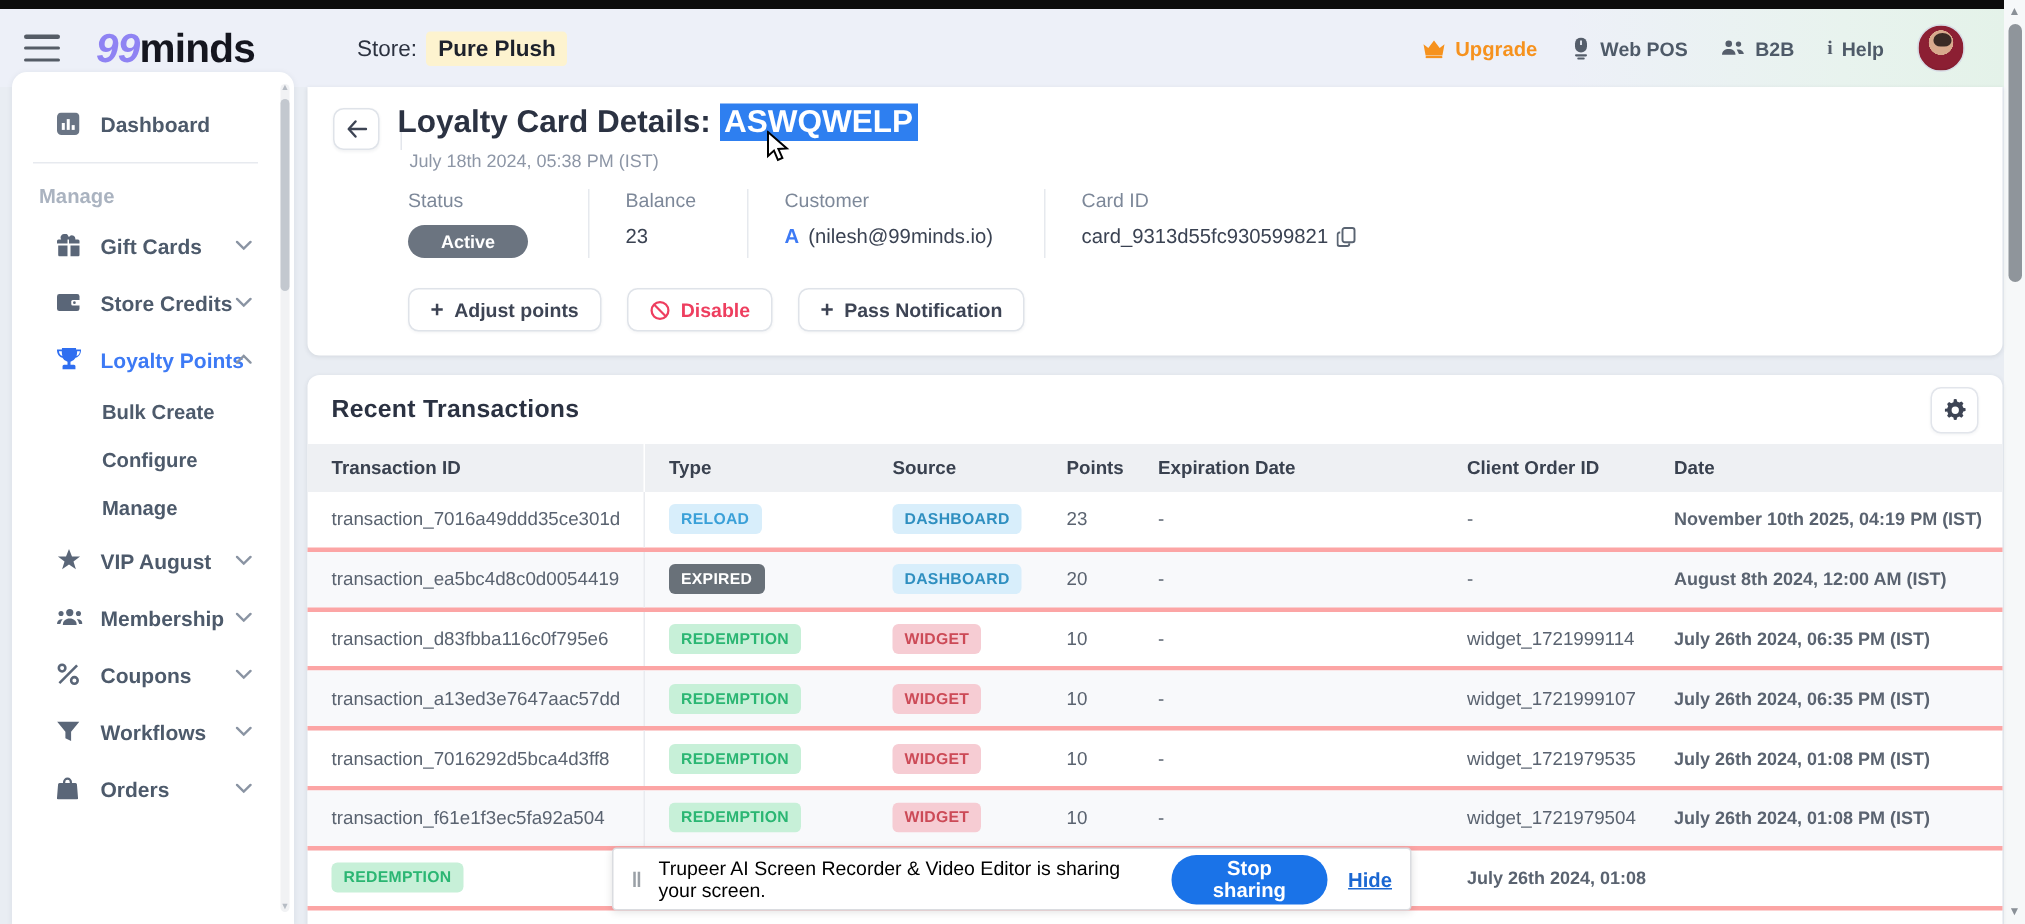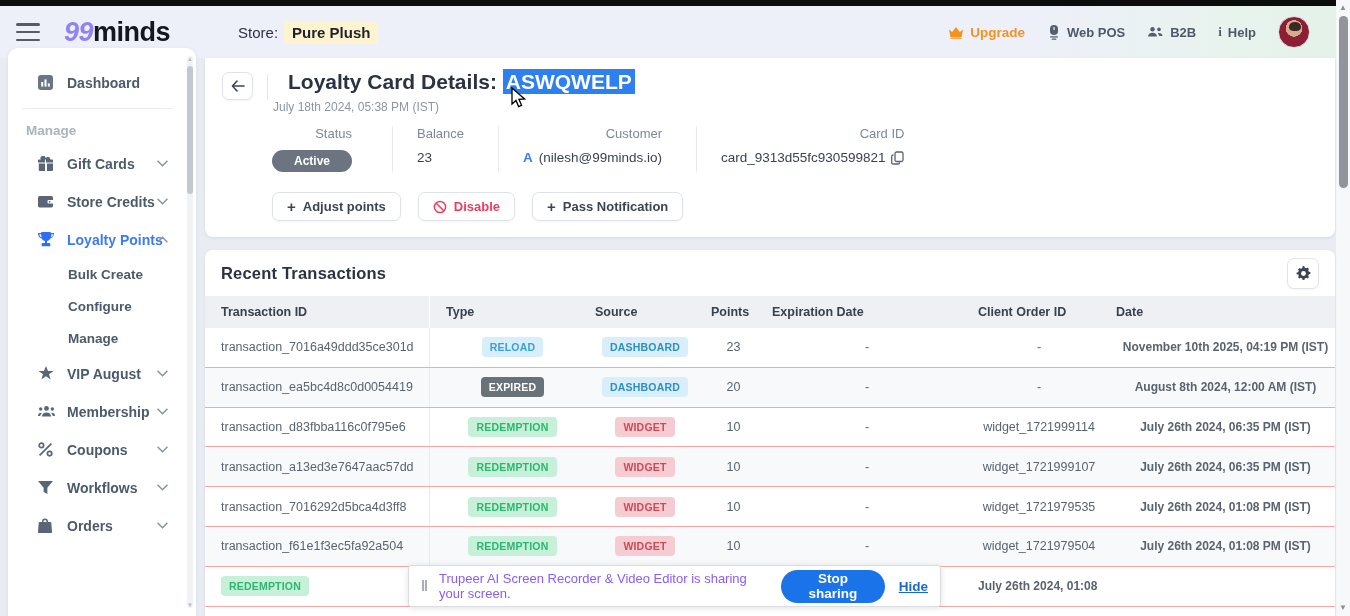--- a/index.html
+++ b/index.html
@@ -59,27 +59,27 @@
 
   
   .card { position:absolute; background:#fff; border-radius:8px; box-shadow:0 1px 3px rgba(40,50,70,.10); }
   .card-detail { left:205px; top:58px; width:1130px; height:179px; border-radius:0 0 8px 8px; }
   .card-table  { left:205px; top:250px; width:1130px; height:366px; border-radius:8px 8px 0 0; }
 
   .back-btn { position:absolute; left:17px; top:14px; width:31px; height:28px; border:1px solid #dfe3e9;
     border-radius:7px; background:#fff; color:#3d4454; display:flex; align-items:center; justify-content:center;
     cursor:pointer; box-shadow:0 1px 2px rgba(40,50,70,.06); }
   .title-sep { position:absolute; left:62px; top:16px; width:1px; height:26px; background:#e3e6ec; }
-  .d-title { position:absolute; left:83px; top:12px; font-size:21px; font-weight:bold; color:#2b3242; }
+  .d-title { position:absolute; left:60px; top:12px; font-size:21px; font-weight:bold; color:#2b3242; }
   .d-title .sel { color:#fff; padding:1px 3px; }
   .d-date { position:absolute; left:68px; top:42px; font-size:12px; color:#8d96a6; }
   .fields { position:absolute; left:67px; top:68px; display:flex; }
   .field { padding:0 26px 0 0; margin-right:24px; border-right:1px solid #e6e9ee; }
   .field:last-child { border-right:none; }
-  .f-label { font-size:13px; color:#7d8899; margin-bottom:9px;text-align:right; }
+  .f-label { font-size:13px; color:#7d8899; margin-bottom:9px; }
   .f-value { font-size:13.5px; color:#3a4252; display:flex; align-items:center; gap:6px; }
   .badge-active { display:inline-block; background:#6b7480; color:#fff; font-size:12px; font-weight:bold;
     padding:4px 22px; border-radius:12px; }
   .cust-a { color:#3d7af5; font-weight:bold; }
   .copy-ic { color:#5a6472; cursor:pointer; display:flex; }
   .btn-row { position:absolute; left:67px; top:134px; display:flex; gap:17px; }
   .btn { display:flex; align-items:center; gap:7px; height:29px; padding:0 14px; background:#fff;
     border:1px solid #dfe3e9; border-radius:7px; font-size:13px; font-weight:bold; color:#3d4454;
     cursor:pointer; box-shadow:0 1px 2px rgba(40,50,70,.05); }
   .btn .plus { font-size:15px; font-weight:bold; }
@@ -88,34 +88,34 @@
   
   .t-head { display:flex; align-items:center; height:46px; padding:0 16px; }
   .t-title { font-size:16.5px; font-weight:bold; color:#2b3242; letter-spacing:.2px; }
   .gear-btn { margin-left:auto; width:32px; height:31px; border:1px solid #e2e5eb; border-radius:7px;
     background:#fff; display:flex; align-items:center; justify-content:center; color:#3d4454; cursor:pointer;
     box-shadow:0 1px 2px rgba(40,50,70,.05); }
   .grid-row { display:grid; grid-template-columns:225px 149px 116px 61px 206px 138px auto; align-items:center; }
   .thead { background:#eef0f3; height:32px; font-size:12.5px; font-weight:bold; color:#39414f; }
   .thead > div { padding-left:16px; }
   .thead > div:first-child { border-right:1px solid #fff; height:100%; display:flex; align-items:center; }
-  .trow { height:39.8px; font-size:12.5px; color:#5a6370; border-bottom:1px solid #fca5a5;text-align:center; }
+  .trow { height:39.8px; font-size:12.5px; color:#5a6370; border-bottom:3px solid #fca5a5; }
   .trow:nth-child(even) { background:#f8f9fb; }
   .trow > div { padding-left:16px; white-space:nowrap; overflow:hidden; }
   .trow > div:first-child { border-right:1px solid #e9ebef; height:100%; display:flex; align-items:center; }
   .tbadge { display:inline-block; font-size:10.5px; font-weight:bold; padding:4px 8px; border-radius:4px;
     letter-spacing:.2px; }
   .td-date { font-size:12px;font-weight:bold; }
 
   
   .sharebar { position:absolute; left:408px; top:565px; width:533px; height:42px; background:#fff;
     border:1px solid #dadce0; border-radius:3px; box-shadow:0 1px 6px rgba(0,0,0,.12);
     display:flex; align-items:center; padding:0 12px; gap:10px; }
   .drag-dots { color:#9aa0a6; font-size:14px; font-weight:bold; letter-spacing:1px; cursor:grab; }
-  .share-msg { font-size:13px; color:#8b5cf6; }
+  .share-msg { font-size:13px; color:#000000; }
   .stop-btn { margin-left:auto; background:#1a73e8; color:#fff; border:none; border-radius:17px;
     height:33px; padding:0 16px; font-size:13.5px; font-weight:bold; cursor:pointer;
     font-family:"Liberation Sans", sans-serif; }
   .hide-link { color:#1a67d2; font-size:13.5px; font-weight:bold; text-decoration:underline;
     cursor:pointer; margin-left:4px; }
 
   .cursor { position:absolute; left:511px; top:87px; z-index:50; pointer-events:none; }
 </style>
 </head>
 <body>

